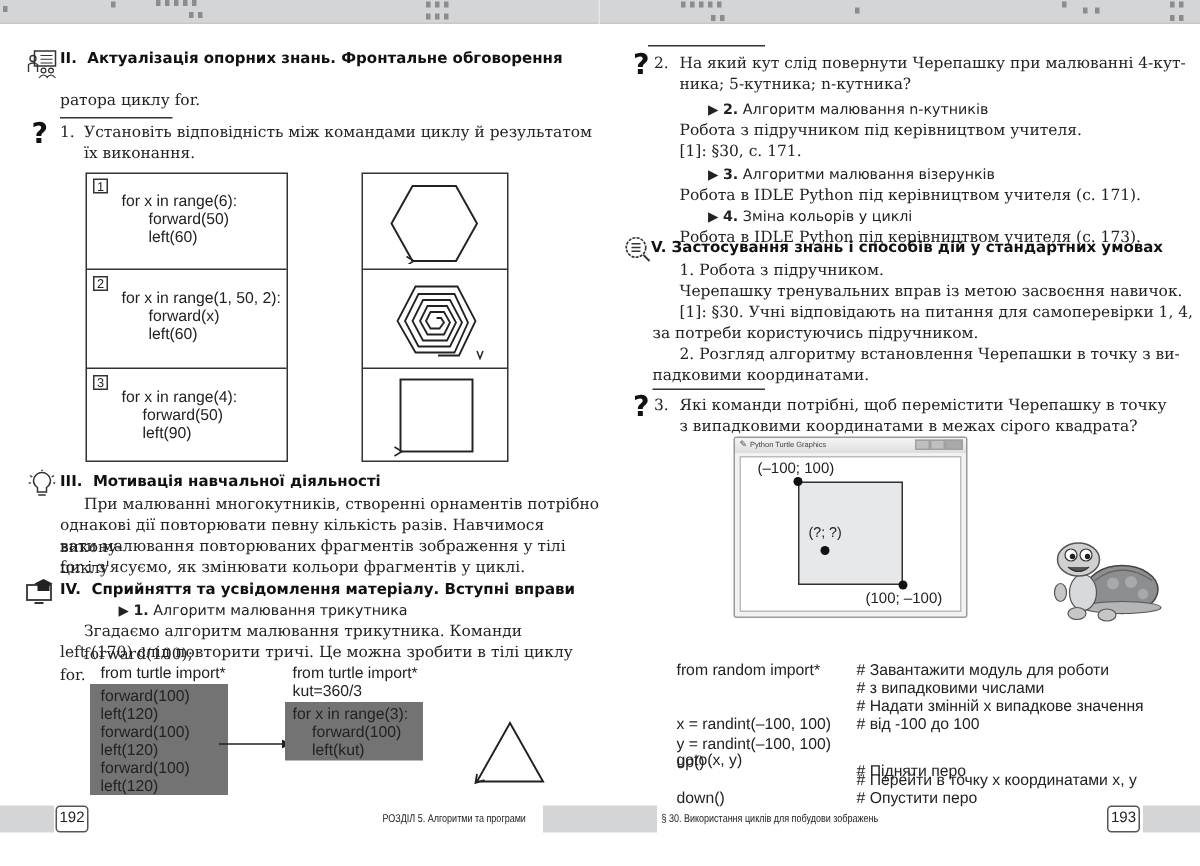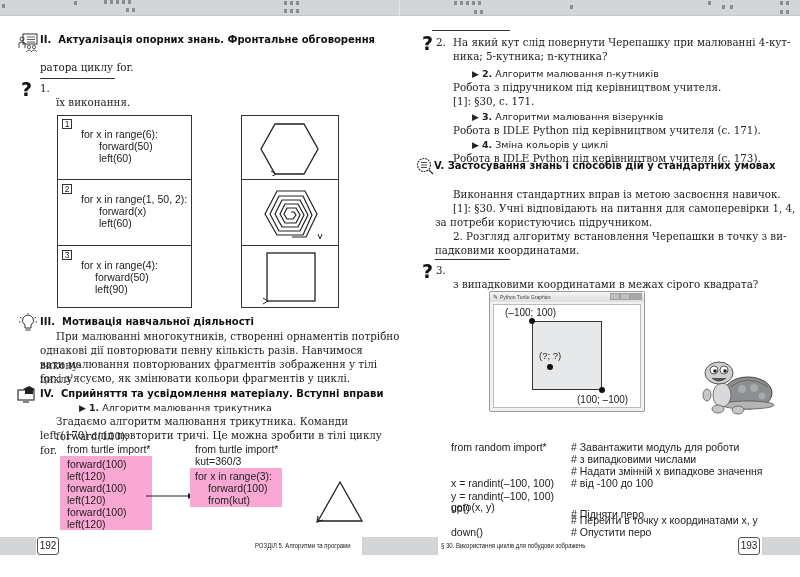--- a/index.html
+++ b/index.html
@@ -21,21 +21,21 @@
     .qmark { font-family: "DejaVu Sans", sans-serif; font-weight: bold; font-size: 19px; color: #111; }
     .hr { position: absolute; height: 1px; background: #333; }
     .subhead { font-family: "DejaVu Sans", sans-serif; font-size: 9.5px; color: #222; padding-left: 32px; }
     .subhead b { font-weight: bold; }
     .tri { font-size: 9px; color: #222; }
 
     .tbl { position: absolute; border: 1px solid #333; }
     .tbl .cell { position: absolute; left: 0; width: 100%; border-top: 1px solid #333; }
     .num { position: absolute; width: 10px; height: 10px; border: 1px solid #333; font-family: "Liberation Sans", sans-serif; font-size: 8.5px; line-height: 9px; text-align: center; }
 
-    .graybox { position: absolute; background: #f9a8d4; }
+    .graybox { position: absolute; background: #737373; }
 
     .footband { position: absolute; top: 537px; height: 18px; background: #d3d5d6; }
     .pagenum { position: absolute; top: 537px; width: 22px; height: 18px; border: 1px solid #555; border-radius: 3px; background: #fff; font-family: "Liberation Sans", sans-serif; font-size: 10px; line-height: 16px; text-align: center; color: #222; }
     .foottxt { position: absolute; top: 541px; font-family: "Liberation Sans", sans-serif; font-size: 7.5px; color: #222; transform: scaleX(0.8); transform-origin: left; white-space: nowrap; }
 
     .window { position: absolute; border: 1px solid #999; background: #f2f2f2; border-radius: 2px; }
     .window .titlebar { position: absolute; left: 0; top: 0; right: 0; height: 10px; background: linear-gradient(#f4f4f4,#dedede); font-family: "Liberation Sans", sans-serif; font-size: 5px; line-height: 10px; padding-left: 10px; color: #444; }
     .window .canvas { position: absolute; left: 3px; top: 12px; right: 3px; bottom: 3px; background: #fff; border: 1px solid #bbb; }
     .wbtn { position: absolute; top: 1px; height: 7px; background: #bfbfbf; border: 1px solid #a0a0a0; }
   </style>
@@ -91,20 +91,21 @@
   </svg>
   <div class="abs hdr" style="left:40px;top:18px">
     <span>II.</span>&nbsp;
     <span>Актуалізація опорних знань. Фронтальне обговорення</span>
   </div>
   <div class="abs txt" style="left:40px;top:44px">ратора циклу for.</div>
 
   <div class="hr" style="left:40px;top:62px;width:75px"></div>
   <div class="abs qmark" style="left:21px;top:62px">?</div>
   <div class="abs txt" style="left:40px;top:65px">1.</div>
+  <div class="abs txt" style="left:56px;top:65px">Установіть відповідність між командами циклу й результатом</div>
   <div class="abs txt" style="left:56px;top:79px">їх виконання.</div>
 
   <div class="tbl" style="left:57px;top:99px;width:135px;height:193px">
     <div class="cell" style="top:0;height:63px;border-top:none">
       <div class="num" style="left:4px;top:3px">1</div>
       <div class="abs code" style="left:23px;top:12px">for x in range(6):</div>
       <div class="abs code" style="left:41px;top:24px">forward(50)</div>
       <div class="abs code" style="left:41px;top:36px">left(60)</div>
     </div>
     <div class="cell" style="top:63px;height:66px">
@@ -191,21 +192,21 @@
   <svg class="abs" style="left:146px;top:475px" width="50" height="10" viewBox="0 0 50 10">
     <line x1="0" y1="5" x2="44" y2="5" stroke="#222" stroke-width="1"></line>
     <path d="M42 2 L48 5 L42 8 Z" fill="#222"></path>
   </svg>
 
   <div class="abs code" style="left:195px;top:427px">from turtle import*</div>
   <div class="abs code" style="left:195px;top:439px">kut=360/3</div>
   <div class="graybox" style="left:190px;top:452px;width:92px;height:39px">
     <div class="abs code" style="left:5px;top:2px">for x in range(3):</div>
     <div class="abs code" style="left:18px;top:14px">forward(100)</div>
-    <div class="abs code" style="left:18px;top:26px">from(kut)</div>
+    <div class="abs code" style="left:18px;top:26px">left(kut)</div>
   </div>
 
   <svg class="abs" style="left:314px;top:462px" width="52" height="46" viewBox="0 0 52 46">
     <polygon points="4,43 48,43 26,4" fill="none" stroke="#222" stroke-width="1.3"></polygon>
     <path d="M4 38 L3 44 L9 42" fill="none" stroke="#222" stroke-width="1.2"></path>
   </svg>
 </div>
 
 <div class="footband" style="left:0;width:36px"></div>
 <div class="pagenum" style="left:37px">192</div>
@@ -246,29 +247,31 @@
     <circle cx="8" cy="8" r="6.5" fill="none" stroke="#333" stroke-width="1.1" stroke-dasharray="2 0.8"></circle>
     <line x1="5" y1="5.5" x2="11" y2="5.5" stroke="#333" stroke-width="0.9"></line>
     <line x1="5" y1="8" x2="11" y2="8" stroke="#333" stroke-width="0.9"></line>
     <line x1="5" y1="10.5" x2="11" y2="10.5" stroke="#333" stroke-width="0.9"></line>
     <line x1="13" y1="13" x2="17" y2="17" stroke="#333" stroke-width="1.3"></line>
   </svg>
   <div class="abs hdr" style="left:34px;top:144px">
     <span>V.</span>
     <span>Застосування знань і способів дій у стандартних умовах</span>
   </div>
-  <div class="abs txt" style="left:53px;top:171px">Виконання стандартних вправ із метою засвоєння навичок.</div>
+  <div class="abs txt" style="left:53px;top:157px">1. Робота з підручником.</div>
+  <div class="abs txt" style="left:53px;top:171px">Черепашку тренувальних вправ із метою засвоєння навичок.</div>
   <div class="abs txt" style="left:53px;top:185px">[1]: §30. Учні відповідають на питання для самоперевірки 1, 4,</div>
   <div class="abs txt" style="left:35px;top:199px">за потреби користуючись підручником.</div>
   <div class="abs txt" style="left:53px;top:213px">2. Розгляд алгоритму встановлення Черепашки в точку з ви-</div>
   <div class="abs txt" style="left:35px;top:227px">падковими координатами.</div>
 
   <div class="hr" style="left:35px;top:243px;width:75px"></div>
   <div class="abs qmark" style="left:22px;top:244px">?</div>
   <div class="abs txt" style="left:36px;top:247px">3.</div>
+  <div class="abs txt" style="left:53px;top:247px">Які команди потрібні, щоб перемістити Черепашку в точку</div>
   <div class="abs txt" style="left:53px;top:261px">з випадковими координатами в межах сірого квадрата?</div>
 
   <div class="window" style="left:89px;top:275px;width:156px;height:121px">
     <div class="titlebar">
       <span style="position:absolute;left:3px;top:0;font-size:6px">✎</span>
       <span>Python Turtle Graphics</span>
     </div>
     <div class="wbtn" style="right:24px;width:10px"></div>
     <div class="wbtn" style="right:14px;width:10px"></div>
     <div class="wbtn" style="right:2px;width:12px;background:#a9a9a9"></div>

